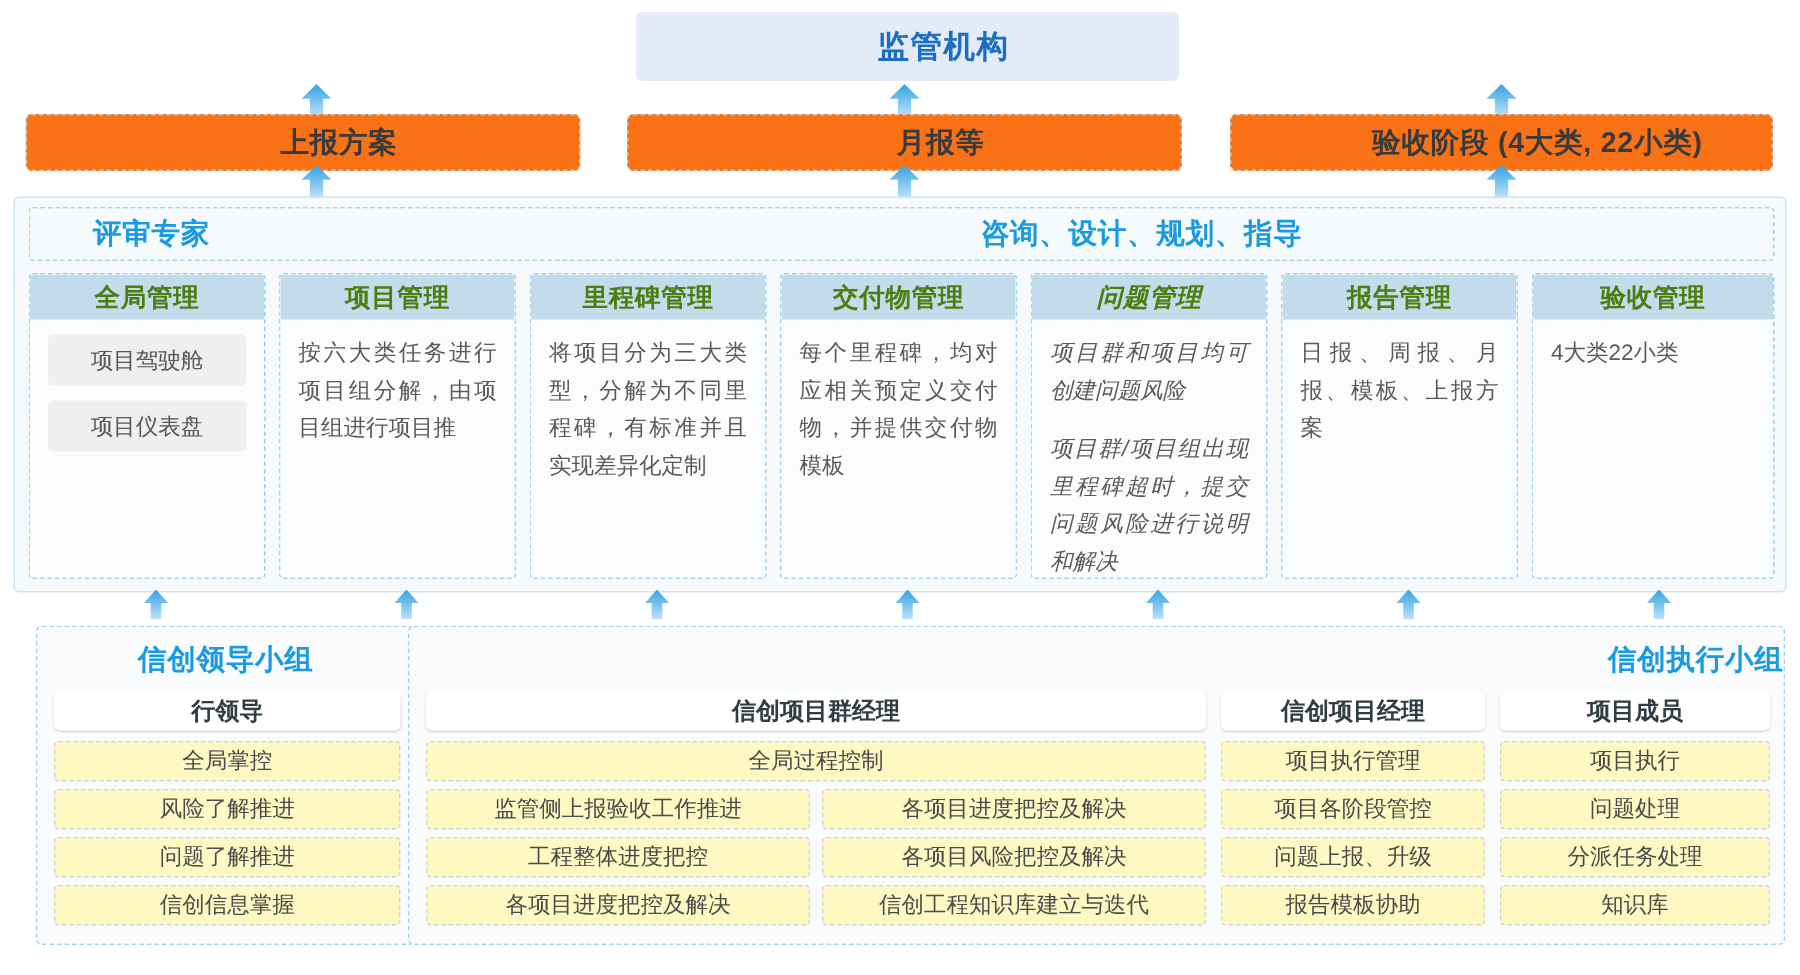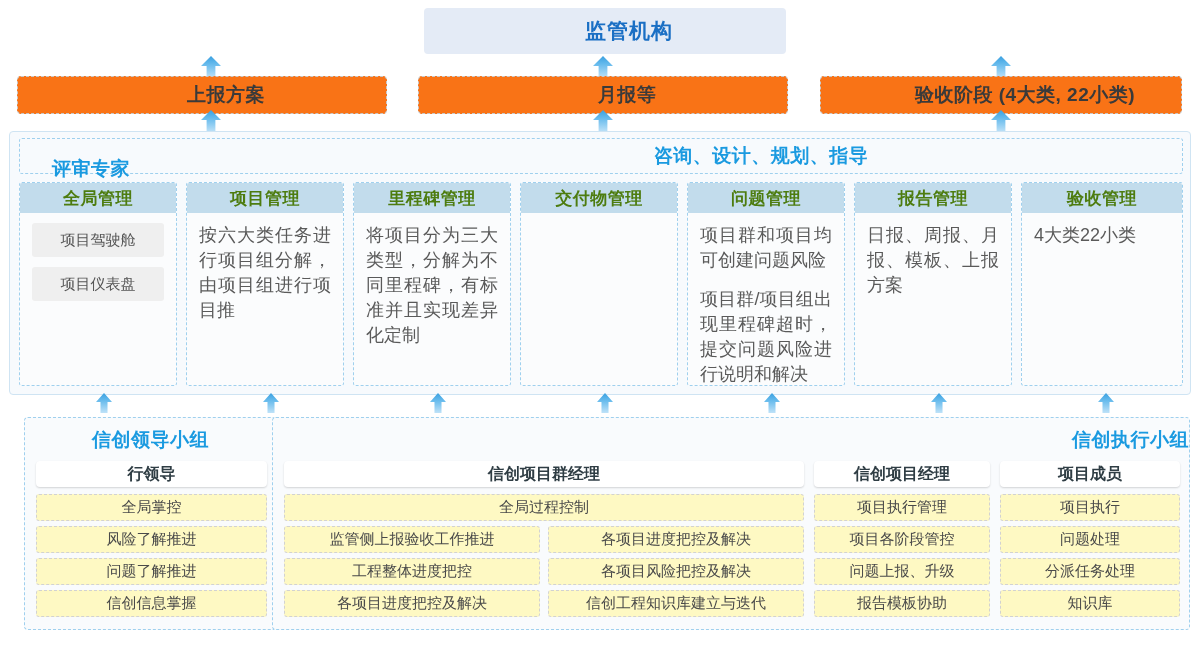--- a/index.html
+++ b/index.html
@@ -68,21 +68,21 @@
   }
   .mh-label {
     position: absolute;
     top: 50%; transform: translateY(-50%);
     color: #1a9ae0;
     font-size: 19px;
     font-weight: bold;
     letter-spacing: 0.5px;
     white-space: nowrap;
   }
-  #mh-left  { left: 32px; margin-top: 13px; }
+  #mh-left  { left: 42px; }
   #mh-right { left: 0; width: 100%; text-align: center; transform: translate(160px,-50%); }
 
   .col {
     position: absolute;
     top: 50px;
     height: 204px;
     border: 1px dashed #9fd0ee;
     border-radius: 3px;
     background: #fbfcfd;
     overflow: hidden;
@@ -92,21 +92,21 @@
     background: #c2dcec;
     color: #4d7c0f;
     font-size: 17px;
     font-weight: bold;
     letter-spacing: 0.5px;
     display: flex; align-items: center; justify-content: center;
   }
   .col-body { padding: 10px 12px 0 12px; }
   .col-text {
     color: #5a5a5a;
-    font-size: 18px;
+    font-size: 15px;
     line-height: 25px;
     text-align: justify;
     text-align-last: left;
     margin-bottom: 14px;
   }
   .col-text:last-child { margin-bottom: 0; }
   .pill {
     background: #efefef;
     border-radius: 3px;
     color: #555;
@@ -209,23 +209,26 @@
 
     <div class="col" style="left:343px; width:158px;">
       <div class="col-head">里程碑管理</div>
       <div class="col-body">
         <p class="col-text">将项目分为三大类型，分解为不同里程碑，有标准并且实现差异化定制</p>
       </div>
     </div>
 
     <div class="col" style="left:510px; width:158px;">
       <div class="col-head">交付物管理</div>
-    </div>
-
-    <div class="col" style="left:677px; width:158px;">
+      <div class="col-body">
+        <p class="col-text">每个里程碑，均对应相关预定义交付物，并提供交付物模板</p>
+      </div>
+    </div>
+
+    <div class="col" style="left:677px; width:158px;font-style:italic;">
       <div class="col-head">问题管理</div>
       <div class="col-body">
         <p class="col-text">项目群和项目均可创建问题风险</p>
         <p class="col-text">项目群/项目组出现里程碑超时，提交问题风险进行说明和解决</p>
       </div>
     </div>
 
     <div class="col" style="left:844px; width:158px;">
       <div class="col-head">报告管理</div>
       <div class="col-body">

